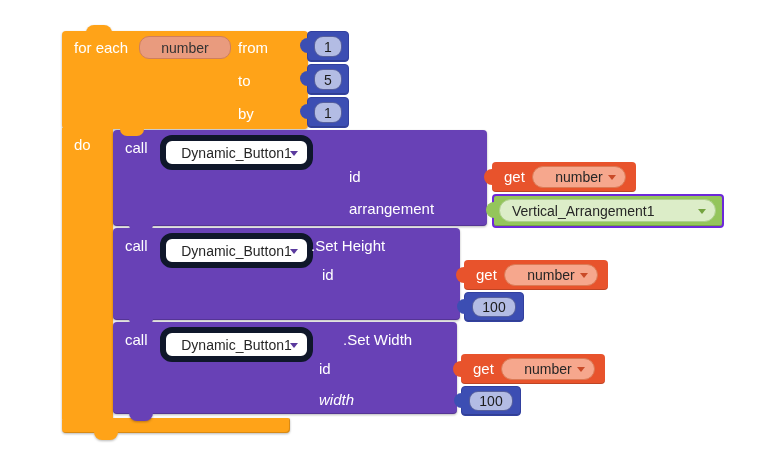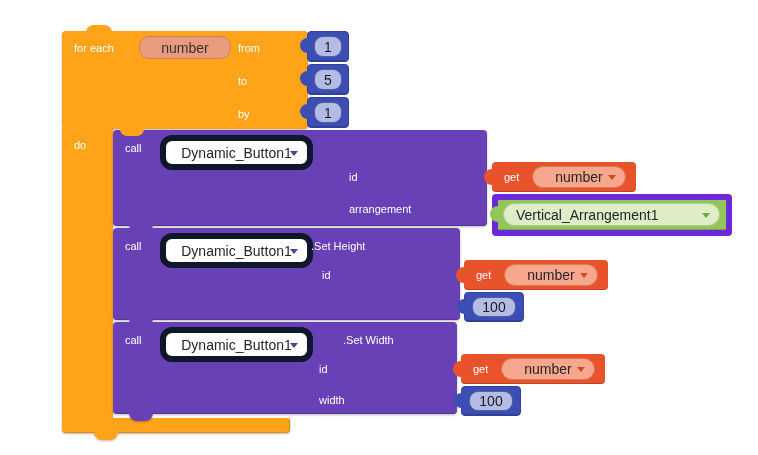--- a/index.html
+++ b/index.html
@@ -13,37 +13,37 @@
   .o-header::before{content:"";position:absolute;left:24px;top:-6px;width:26px;height:8px;background:#FFA318;border-radius:12px 12px 0 0;}
   .o-arm{position:absolute;left:62px;top:128px;width:51px;height:291px;background:#FFA318;}
   .o-footer{position:absolute;left:62px;top:418px;width:228px;height:15px;background:#FFA318;border-radius:2px 2px 4px 4px;box-shadow:inset -1px -1px 0 rgba(0,0,0,0.15);}
   .o-footer::after{content:"";position:absolute;left:32px;bottom:-7px;width:24px;height:8px;background:#FFA318;border-radius:0 0 9px 9px;}
   .do-tab{position:absolute;left:120px;top:129px;width:24px;height:7px;background:#FFA318;border-radius:0 0 9px 9px;z-index:6;}
   
   .pblock{position:absolute;background:#6841B6;border-radius:4px;box-shadow:inset 0 -1px 0 rgba(0,0,0,0.18);}
   .pblock::after{content:"";position:absolute;left:16px;bottom:-5px;width:24px;height:6px;background:#6841B6;border-radius:0 0 9px 9px;}
   .pblock.last::after{bottom:-7px;height:8px;}
   
-  .lbl{position:absolute;color:#ffffff;font-size:11px;line-height:18px;white-space:nowrap;}
+  .lbl{position:absolute;color:#ffffff;font-size:15px;line-height:18px;white-space:nowrap;}
   .lbl.r{}
   
   .dd{position:absolute;display:flex;align-items:center;justify-content:center;border-radius:12px;font-size:14px;color:#262626;white-space:nowrap;}
   .dd .tri{position:absolute;right:9px;top:50%;margin-top:-2px;width:0;height:0;border-left:4px solid transparent;border-right:4px solid transparent;border-top:5px solid #888;}
   .dd-purple{background:#ffffff;border:6px solid #0f172a;}
   .dd-purple .tri{border-top-color:#5A3A9E;}
   .dd-salmon{background:#F6A78D;border:1px solid #DB7A55;}
   .dd-salmon .tri{border-top-color:#C94A28;}
   .dd-green{background:#DCEDC8;border:1px solid #ADCF8B;justify-content:flex-start;padding-left:12px;}
   .dd-green .tri{border-top-color:#74A340;}
   .pfield{position:absolute;display:flex;align-items:center;justify-content:center;background:#E99B7E;border:1px solid #CF7E5D;border-radius:10px;font-size:14px;color:#333333;}
   
   .vblock{position:absolute;border-radius:4px;box-shadow:inset 0 -1px 0 rgba(0,0,0,0.18);}
   .vblock::before{content:"";position:absolute;left:-8px;top:7px;width:10px;height:16px;border-radius:8px 0 0 8px;background:inherit;}
   .get-block{background:#E8532C;}
-  .green-block{background:#94C55B;border:6px solid #6d28d9;}
+  .green-block{background:#94C55B;border:2px solid #6d28d9;}
   .green-block::before{top:6px;}
   .num-block{background:#3C4EB3;border:1px solid #32409F;}
   .num-block::before{left:-8px;top:6px;width:9px;height:15px;}
   .nfield{position:absolute;display:flex;align-items:center;justify-content:center;background:#B3BCE4;border:1px solid rgba(25,35,110,0.6);border-radius:9px;font-size:14px;color:#1c1c1c;}
 </style>
 </head>
 <body>
 
 <div class="canvas">
 
@@ -94,21 +94,21 @@
     </div>
 
     <div class="pblock last" style="left:113px;top:322px;width:344px;height:92px;">
       <span class="lbl" style="left:12px;top:9px;">call</span>
       <div class="dd dd-purple" style="left:47px;top:5px;width:141px;height:23px;">
         <span>Dynamic_Button1</span>
         <span class="tri"></span>
       </div>
       <span class="lbl" style="left:198px;top:9px;margin-left:32px;">.Set Width</span>
       <span class="lbl r" style="right:18px;top:38px;width:120px;">id</span>
-      <span class="lbl r" style="right:18px;top:69px;width:120px;">width</span>
+      <span class="lbl r" style="right:18px;top:69px;width:120px;font-style:italic;">width</span>
     </div>
   </div>
 
   <div class="do-tab"></div>
 
   <div class="vblock get-block" style="left:492px;top:162px;width:144px;height:30px;">
     <span class="lbl" style="left:12px;top:6px;">get</span>
     <div class="dd dd-salmon" style="left:40px;top:4px;width:92px;height:20px;">
       <span>number</span>
       <span class="tri"></span>

